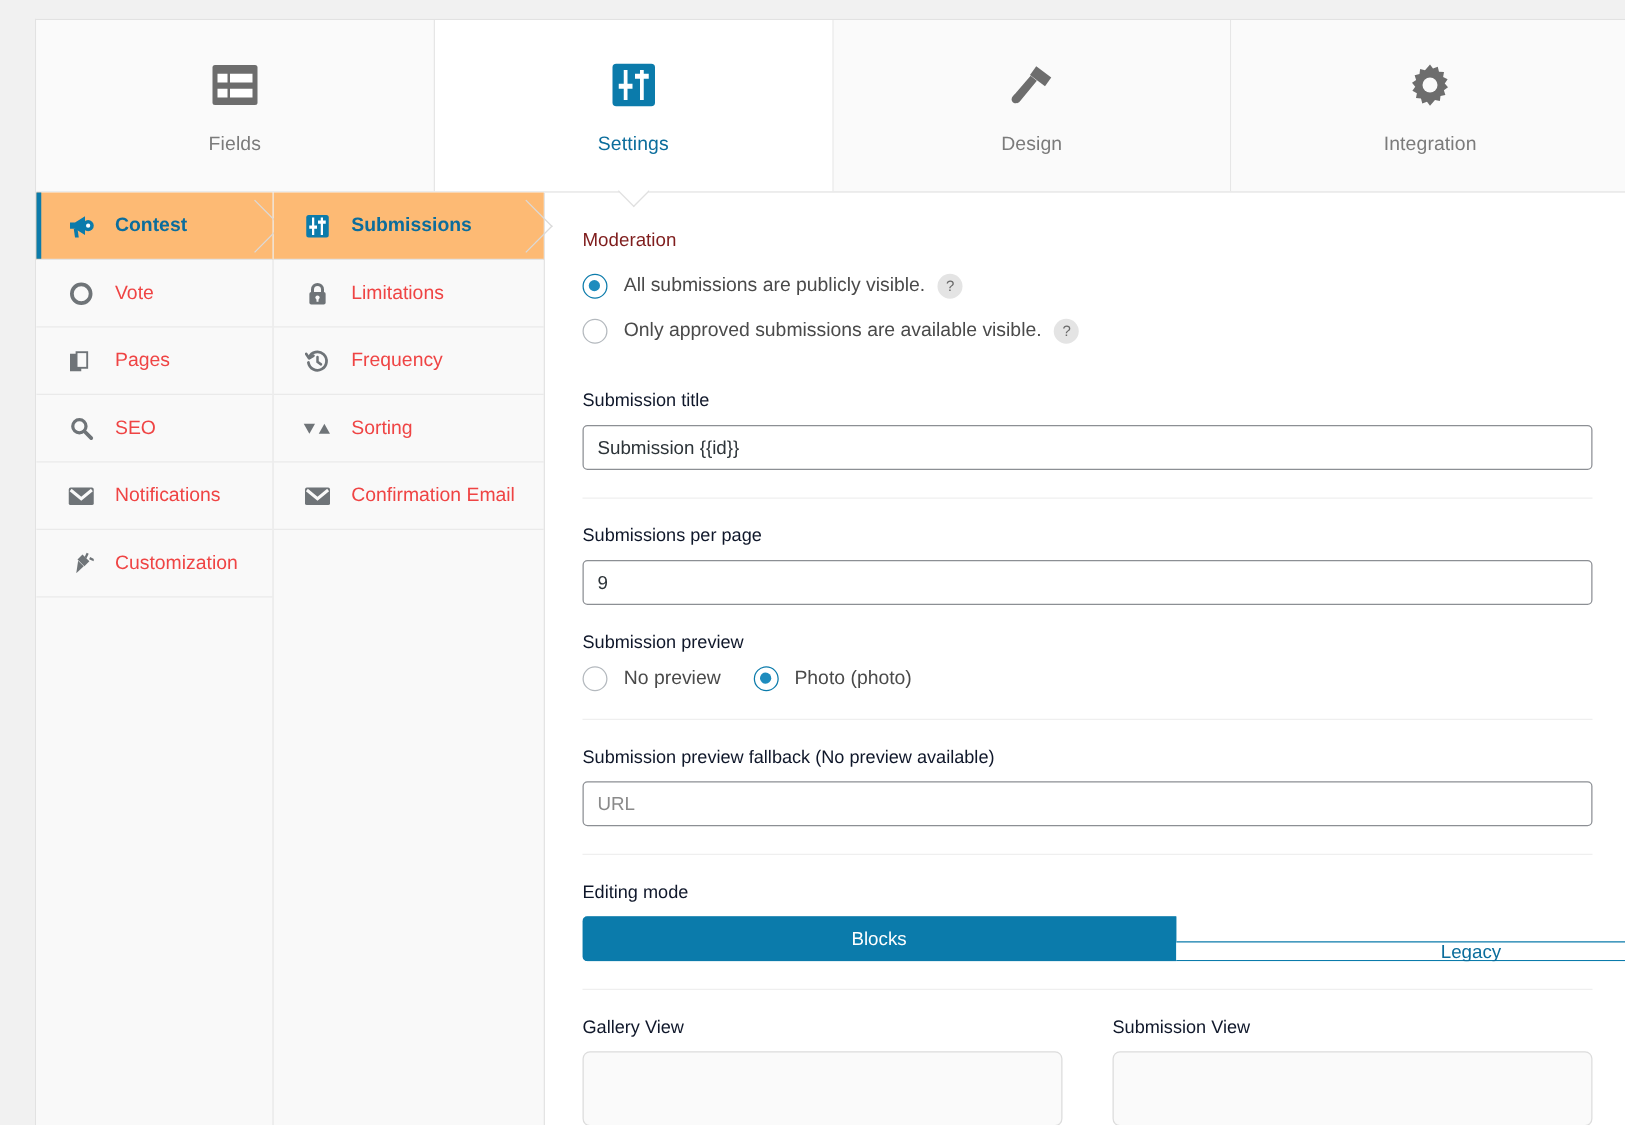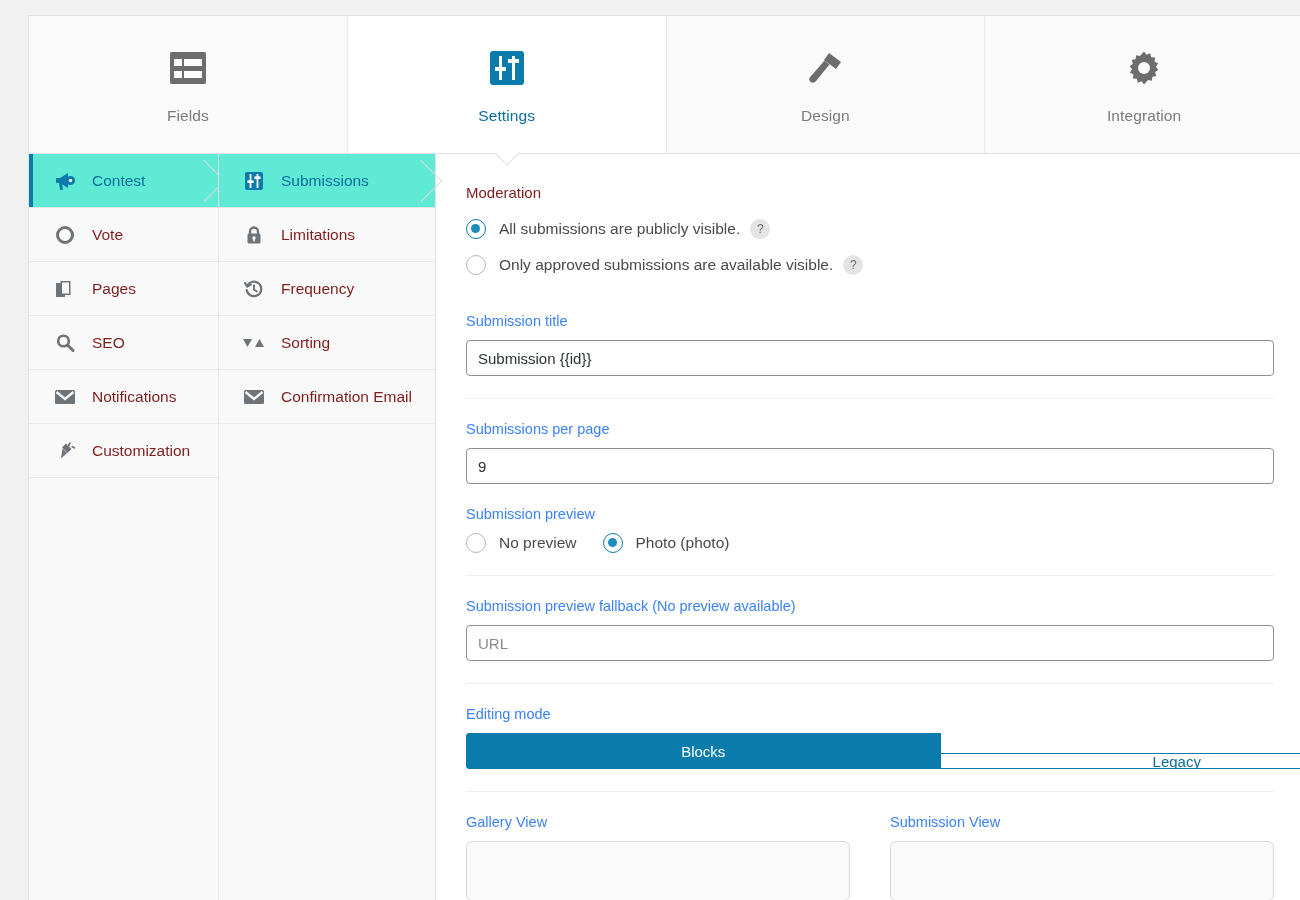--- a/index.html
+++ b/index.html
@@ -125,37 +125,38 @@
     border-right: 1px solid #e4e4e4;
     position: relative;
   }
 
   .nav-item {
     display: flex;
     align-items: center;
     height: 54px;
     padding-left: 23px;
     border-bottom: 1px solid #eaeaea;
-    color: #7f1d1d;
+    color: #ef4444;
     font-size: 15.5px;
     cursor: pointer;
     position: relative;
     background: transparent;
   }
   .nav-item .ni-icon {
     width: 26px;
     display: flex; align-items: center; justify-content: center;
     margin-right: 14px;
     color: #6f7478;
   }
   .nav-item.active {
-    background: #5eead4;
+    background: #fdba74;
     color: #0b6d9c;
     border-bottom-color: #e4e4e4;
     z-index: 3;
+    font-weight: bold;
   }
   .nav-item.active::before {
     content:"";
     position:absolute; left:0; top:0; bottom:0;
     width: 4px; background:#0b7bab;
   }
   .nav-item.active .ni-icon { color: #0b7bab; }
   .col-sub .nav-item { padding-left: 22px; }
   .col-sub .nav-item.active::before { display: none; }
 
@@ -218,21 +219,21 @@
     display: inline-flex;
     align-items: center; justify-content: center;
     margin-left: 10px;
     cursor: pointer;
     flex: none;
   }
 
   .field { padding-top: 22px; }
   .field-label {
     font-size: 14.5px;
-    color: #3b82f6;
+    color: #0f172a;
     margin-bottom: 11px;
   }
   .text-input {
     width: 808px;
     height: 36px;
     border: 1px solid #8c8f94;
     border-radius: 4px;
     padding: 0 11px;
     font-size: 15px;
     color: #2c3338;

